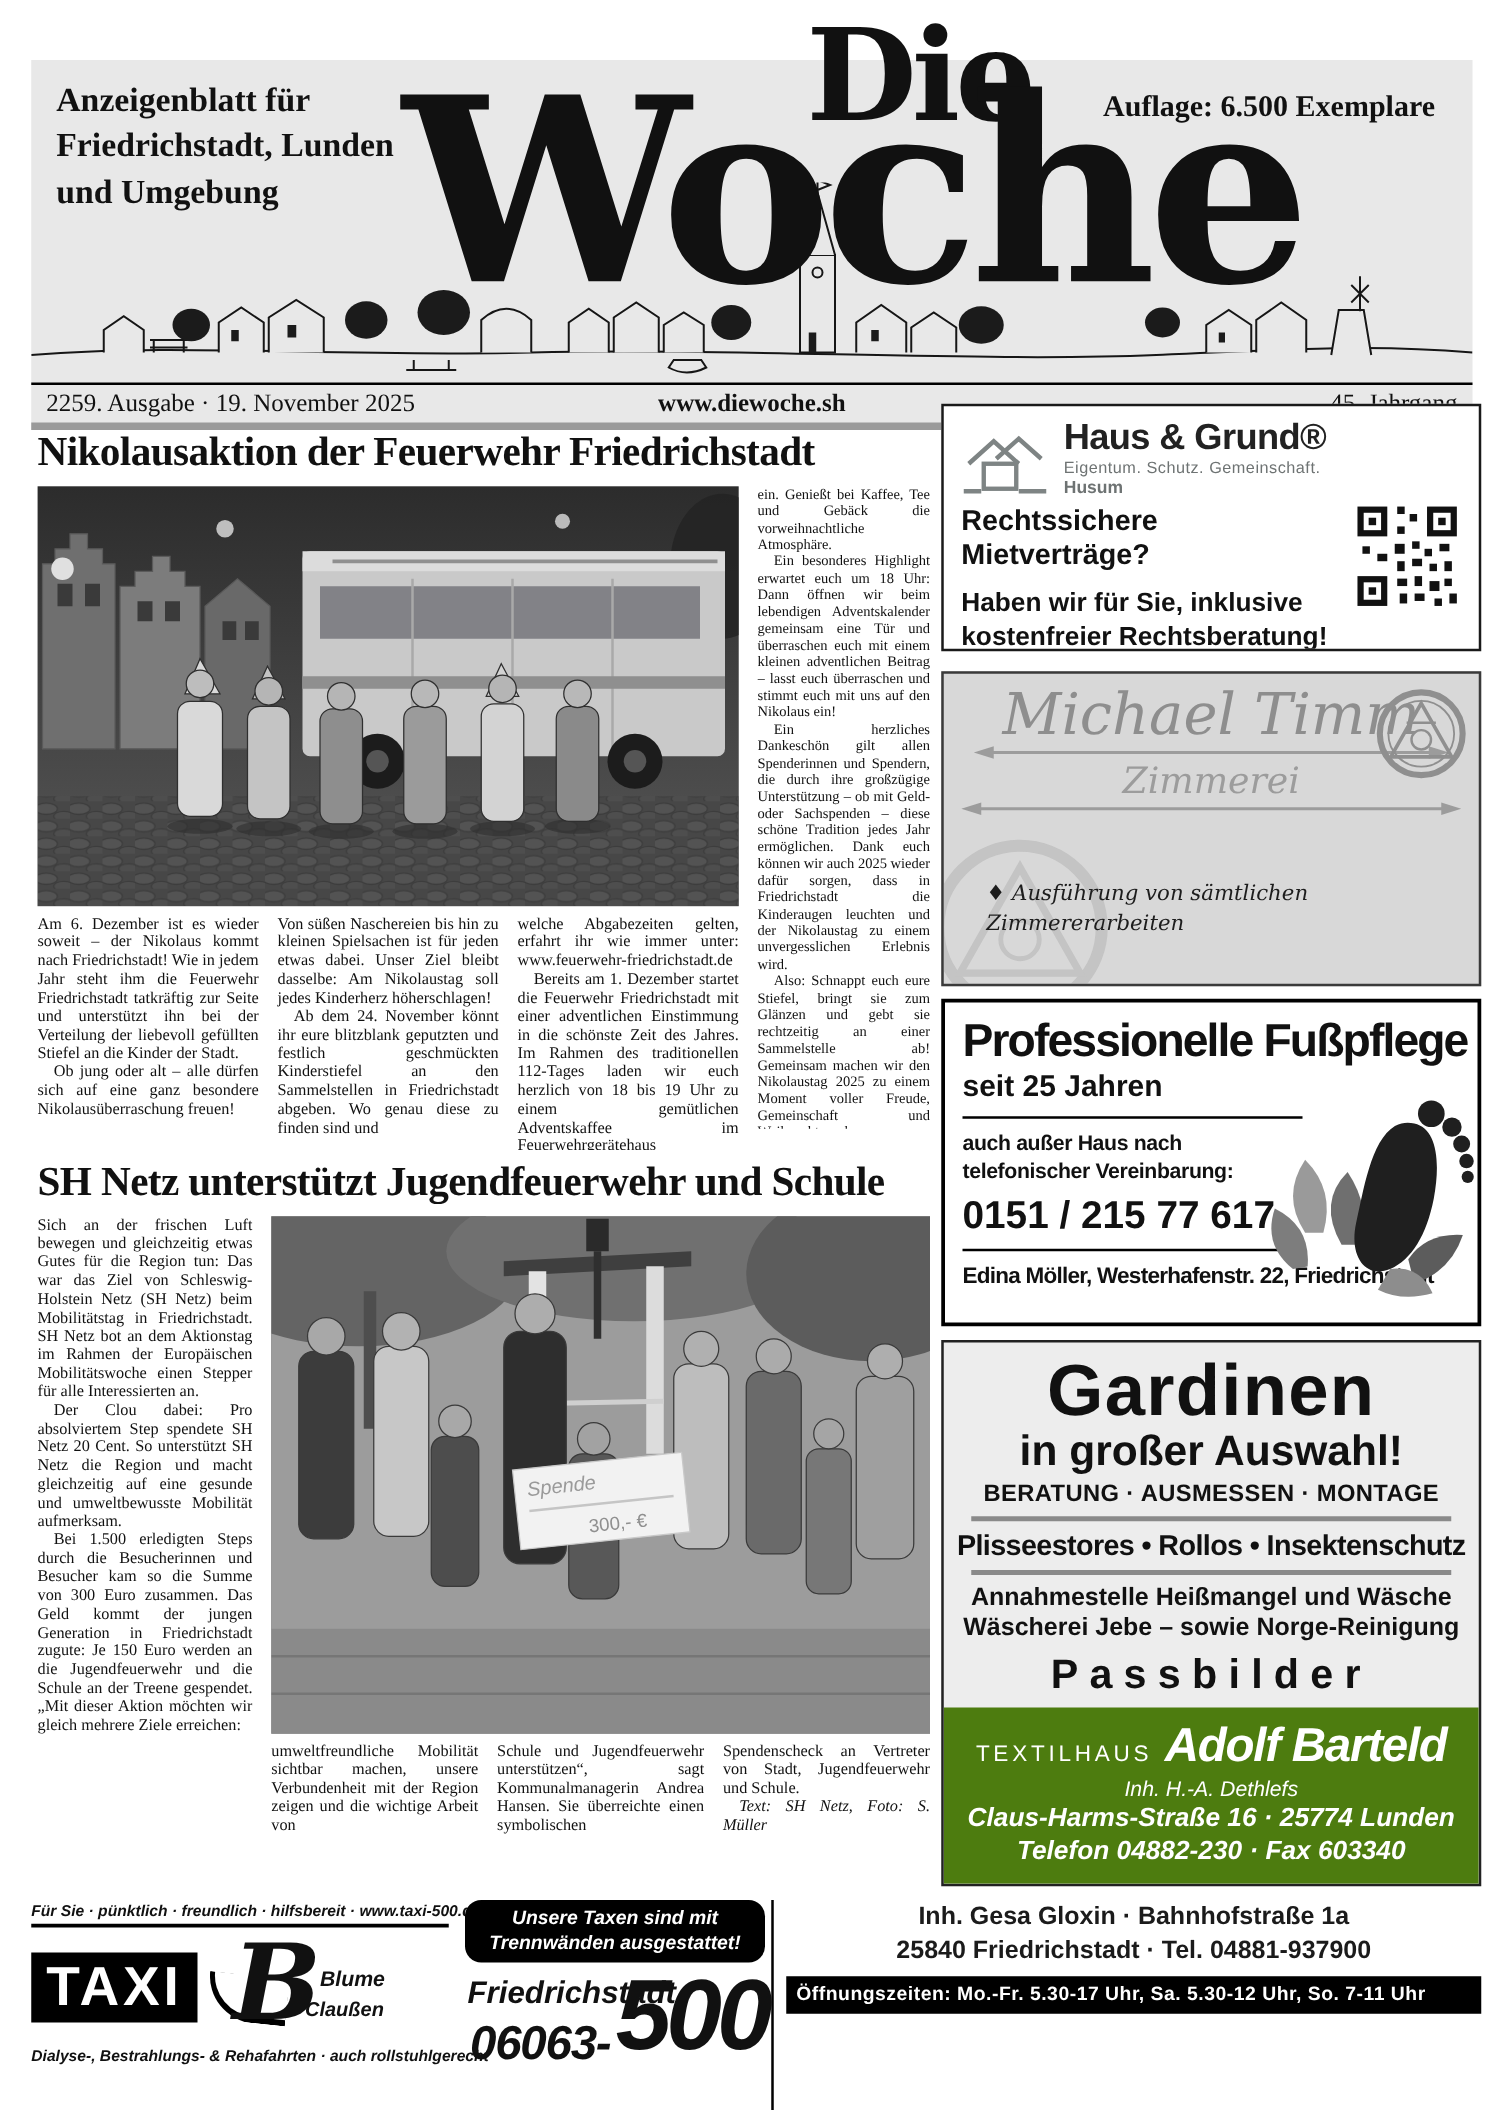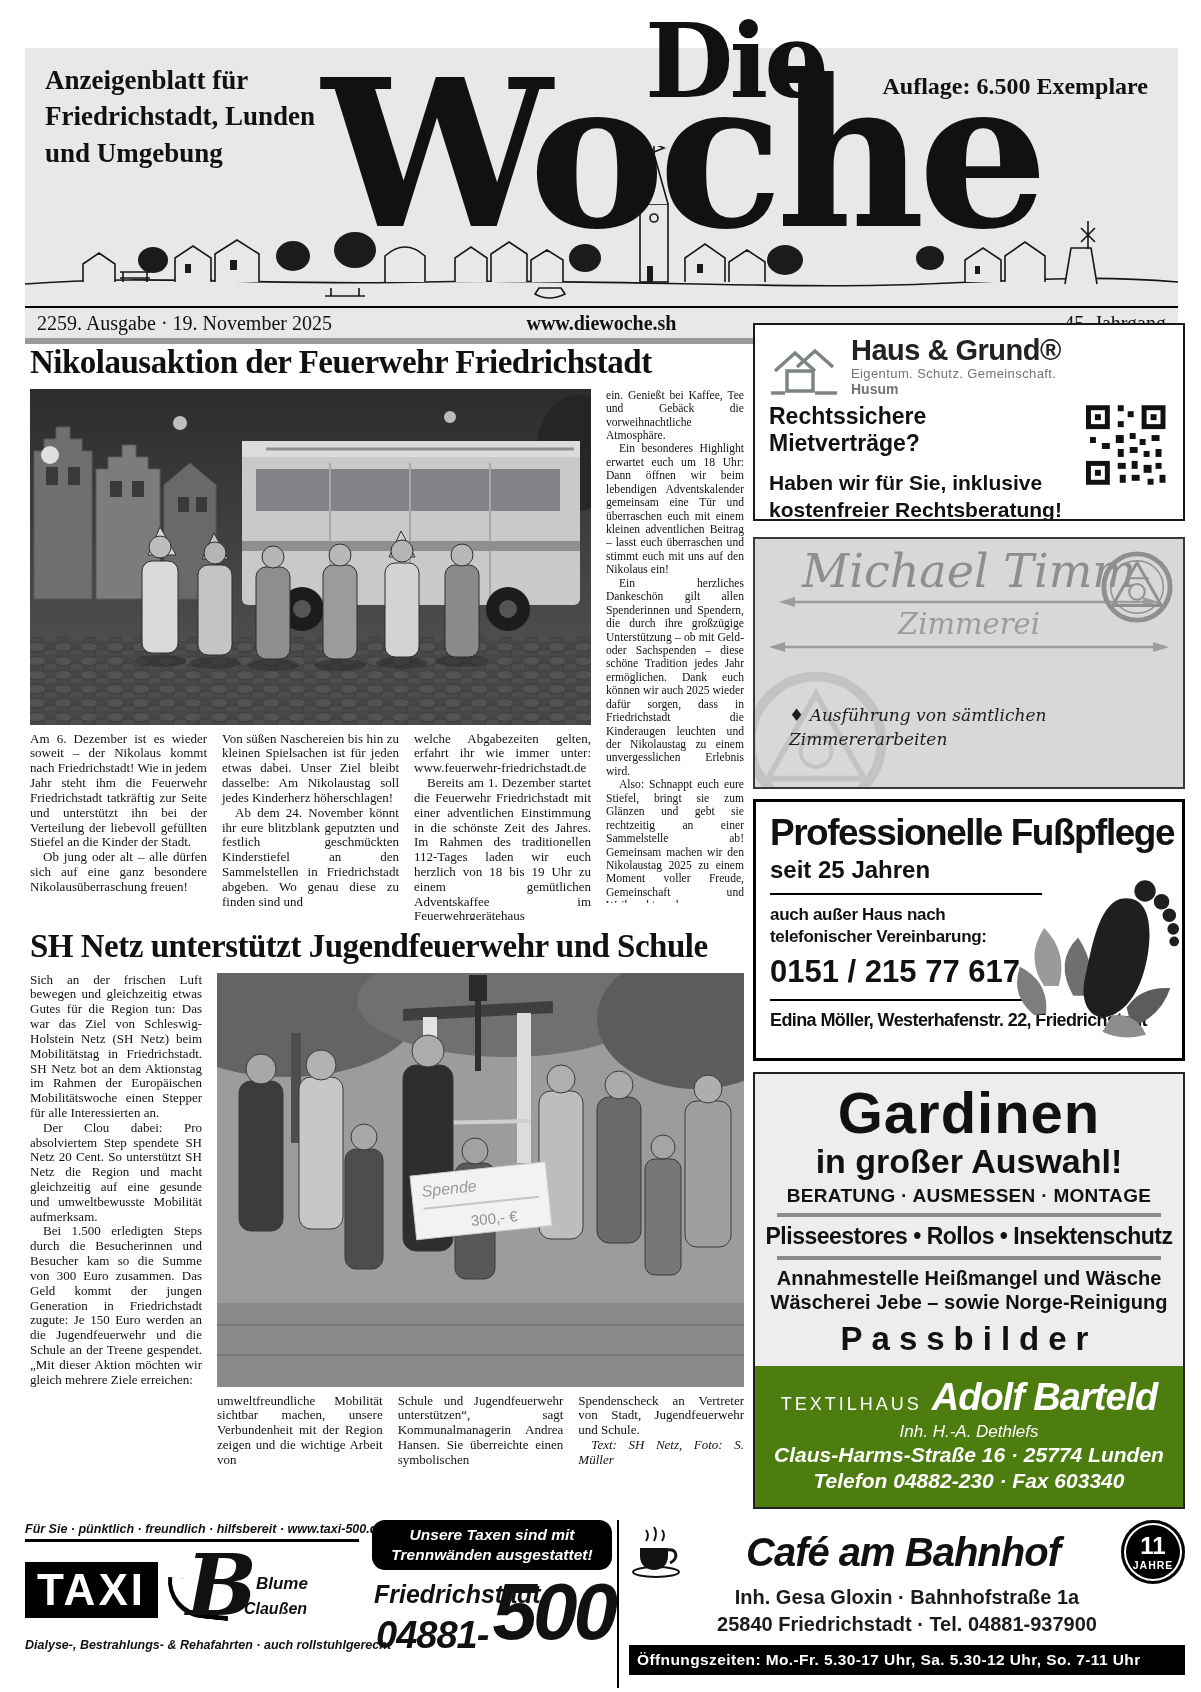--- a/index.html
+++ b/index.html
@@ -555,42 +555,27 @@
       <div class="tx-bottom">Dialyse-, Bestrahlungs- &amp; Rehafahrten · auch rollstuhlgerecht</div>
     </div>
 
     <div class="mid500">
       <div class="m5-box">
         <span>Unsere Taxen sind mit</span>
         <span>Trennwänden ausgestattet!</span>
       </div>
       <div class="m5-nums">
         <span class="m5-city">Friedrichstadt</span>
-        <span class="m5-prefix">04881-</span>
+        <span class="m5-prefix">06063-</span>
         <span class="m5-big">500</span>
       </div>
     </div>
 
     <div class="vdivider"></div>
 
     <div class="cafe">
-      <div class="cf-head">
-        <svg class="cf-cup" width="56" height="56" viewBox="0 0 56 56">
-          <ellipse cx="27" cy="48" rx="23" ry="5" fill="none" stroke="#111" stroke-width="2"></ellipse>
-          <path d="M11,24 h28 v8 c0,9 -6.5,14 -14,14 c-7.5,0 -14,-5 -14,-14 z" fill="#111"></path>
-          <path d="M39,26 c9,-2 11,9 2,13" fill="none" stroke="#111" stroke-width="3"></path>
-          <path d="M17,6 q4,5 0,11" fill="none" stroke="#111" stroke-width="2"></path>
-          <path d="M25,3 q4,6 0,14" fill="none" stroke="#111" stroke-width="2"></path>
-          <path d="M33,6 q4,5 0,11" fill="none" stroke="#111" stroke-width="2"></path>
-        </svg>
-        <div class="cf-name">Café am Bahnhof</div>
-        <div class="cf-badge">
-          <span class="cf-b1">11</span>
-          <span class="cf-b2">JAHRE</span>
-        </div>
-      </div>
       <div class="cf-addr">Inh. Gesa Gloxin · Bahnhofstraße 1a</div>
       <div class="cf-addr">25840 Friedrichstadt · Tel. 04881-937900</div>
       <div class="cf-hours">Öffnungszeiten: Mo.-Fr. 5.30-17 Uhr, Sa. 5.30-12 Uhr, So. 7-11 Uhr</div>
     </div>
   </div>
 
 </div>
 
 </body></html>

